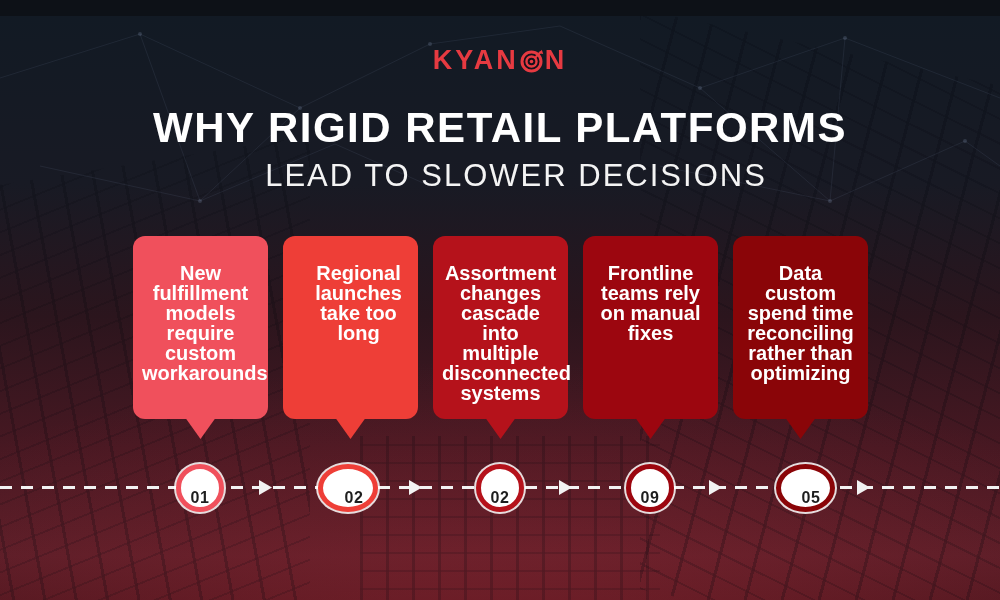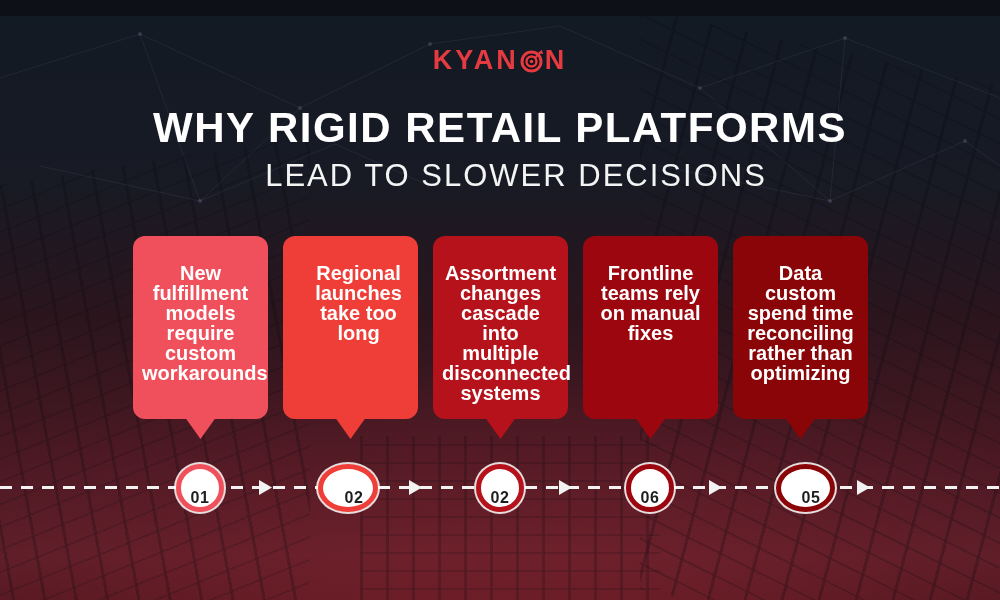--- a/index.html
+++ b/index.html
@@ -144,21 +144,21 @@
   <div class="tl-circle" style="left: 176px; border-color: rgb(240, 80, 92);">
     <span>01</span>
   </div>
   <div class="tl-circle" style="left: 318px; border-color: rgb(238, 62, 55); padding-left: 12px;">
     <span>02</span>
   </div>
   <div class="tl-circle" style="left: 476px; border-color: rgb(181, 18, 27);">
     <span>02</span>
   </div>
   <div class="tl-circle" style="left: 626px; border-color: rgb(156, 6, 15);">
-    <span>06</span>
+    <span>09</span>
   </div>
   <div class="tl-circle" style="left: 776px; border-color: rgb(138, 5, 8); padding-left: 11px;">
     <span>05</span>
   </div>
 
   <div class="tl-arrow" style="left:259px"></div>
   <div class="tl-arrow" style="left:409px"></div>
   <div class="tl-arrow" style="left:559px"></div>
   <div class="tl-arrow" style="left:709px"></div>
   <div class="tl-arrow" style="left:857px"></div>

